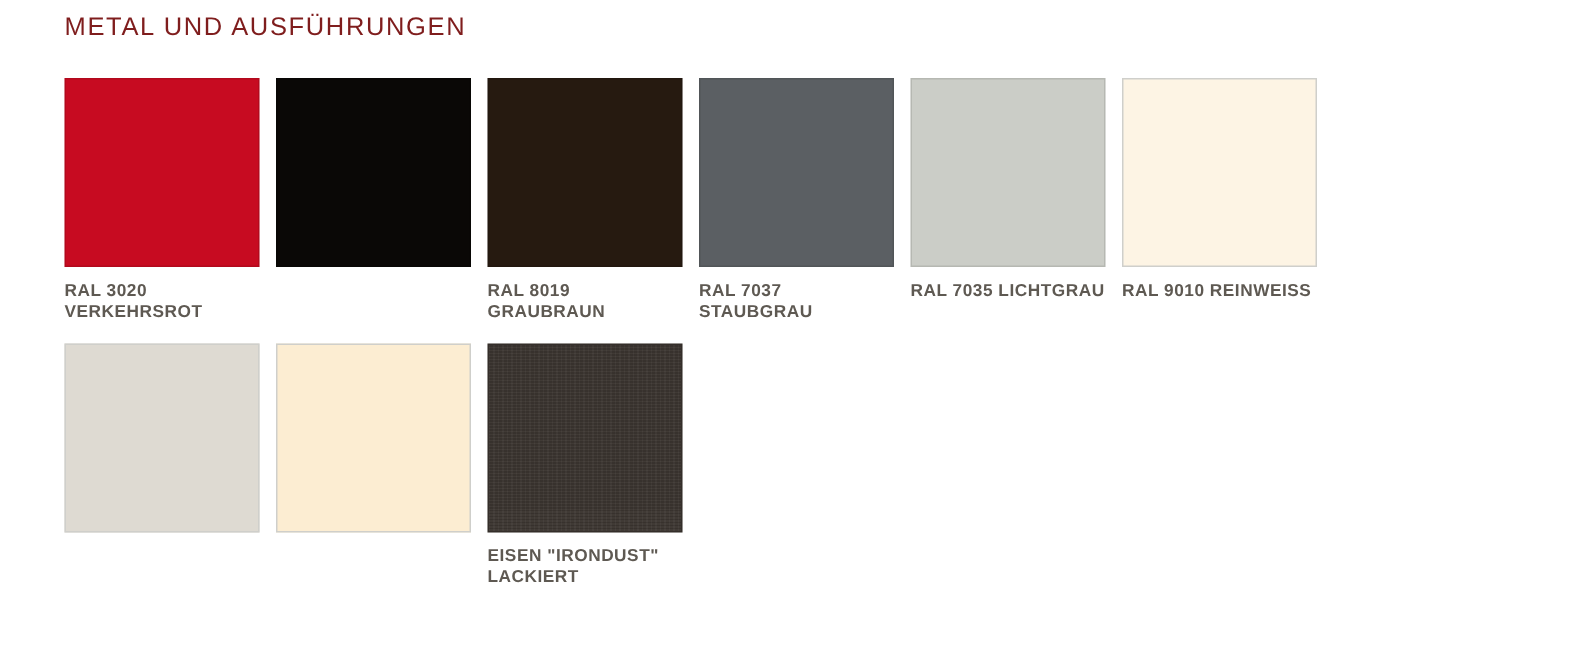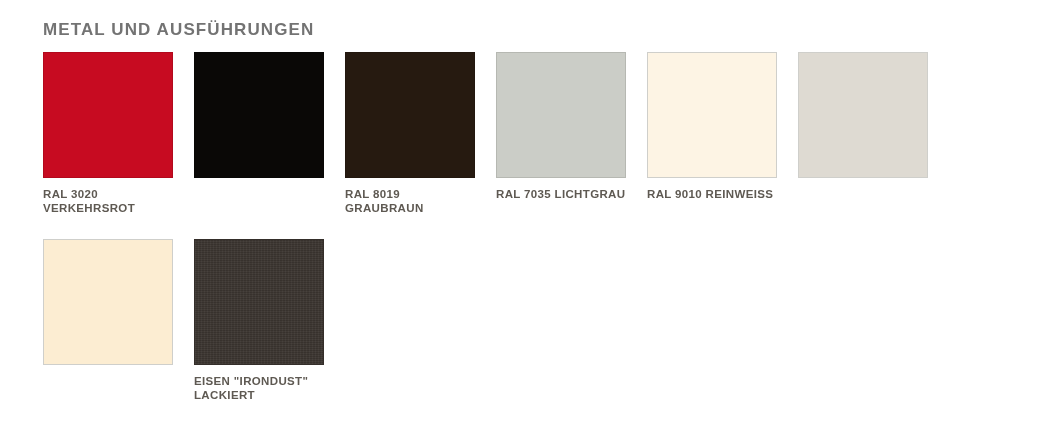--- a/index.html
+++ b/index.html
@@ -16,36 +16,36 @@
   .page {
     position: relative;
     width: 1050px;
     height: 431px;
     box-sizing: border-box;
     padding: 0;
   }
   .section-title {
     position: absolute;
     left: 43px;
-    top: 20px;
+    top: 8px;
     font-size: 17px;
-    font-weight: 700;
+    font-weight: 400;
     letter-spacing: 1.1px;
-    color: #737373;
+    color: #7f1d1d;
     line-height: 20px;
     white-space: nowrap;
   }
   .swatch-grid {
     position: absolute;
     left: 43px;
     top: 52px;
     width: 970px;
     display: flex;
     flex-wrap: wrap;
-    gap: 12px;
+    gap: 2px;
   }
   .swatch-cell {
     width: 139px;
     box-sizing: border-box;
     padding-right: 9px;
     margin-bottom: 12px;
   }
   .swatch-chip {
     width: 130px;
     height: 126px;
@@ -91,20 +91,24 @@
 VERKEHRSROT</div>
       </div>
       <div class="swatch-cell">
         <div class="swatch-chip" style="background-color: rgb(10, 8, 6);"></div>
       </div>
       <div class="swatch-cell">
         <div class="swatch-chip" style="background-color: rgb(38, 26, 16);"></div>
         <div class="swatch-label">RAL 8019 GRAUBRAUN</div>
       </div>
       <div class="swatch-cell">
+        <div class="swatch-chip" style="background-color: rgb(91, 95, 99);"></div>
+        <div class="swatch-label">RAL 7037 STAUBGRAU</div>
+      </div>
+      <div class="swatch-cell">
         <div class="swatch-chip" style="background-color: rgb(203, 205, 199);"></div>
         <div class="swatch-label">RAL 7035 LICHTGRAU</div>
       </div>
       <div class="swatch-cell">
         <div class="swatch-chip light-border" style="background-color: rgb(253, 244, 228);"></div>
         <div class="swatch-label">RAL 9010 REINWEISS</div>
       </div>
       <div class="swatch-cell">
         <div class="swatch-chip light-border" style="background-color: rgb(222, 218, 210);"></div>
       </div>

